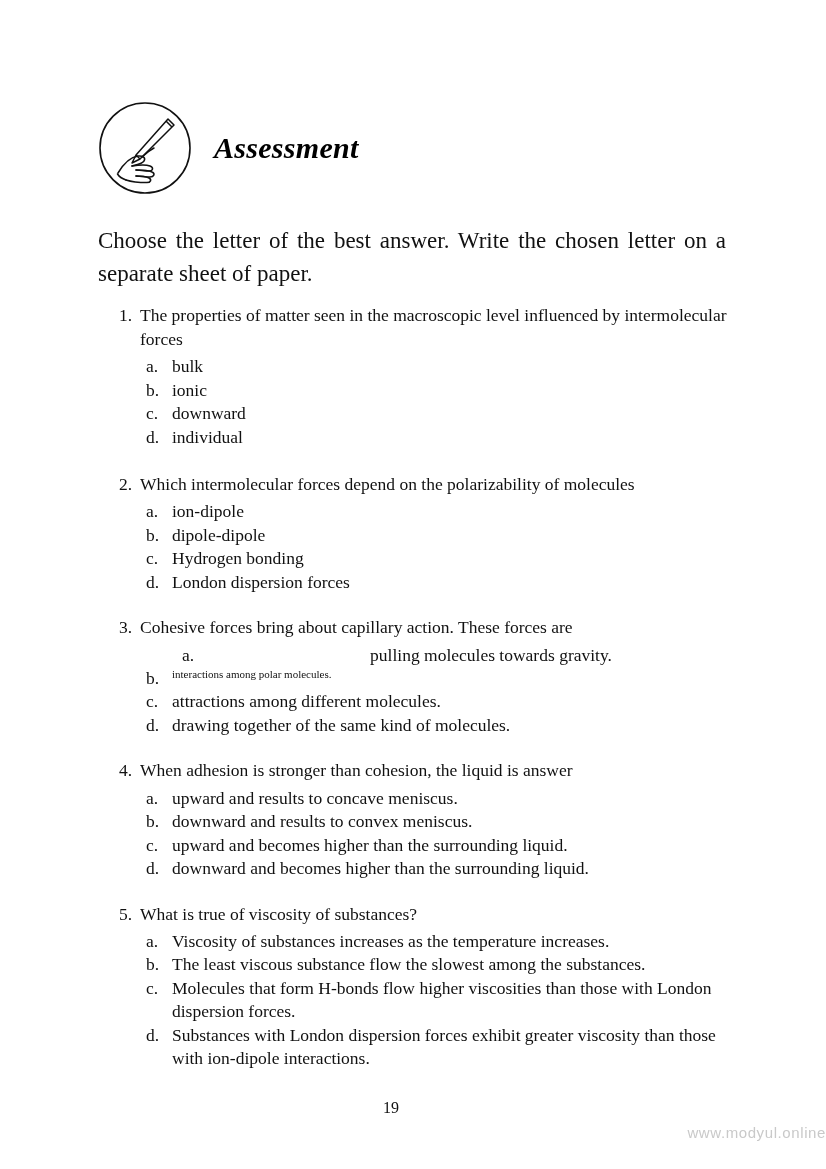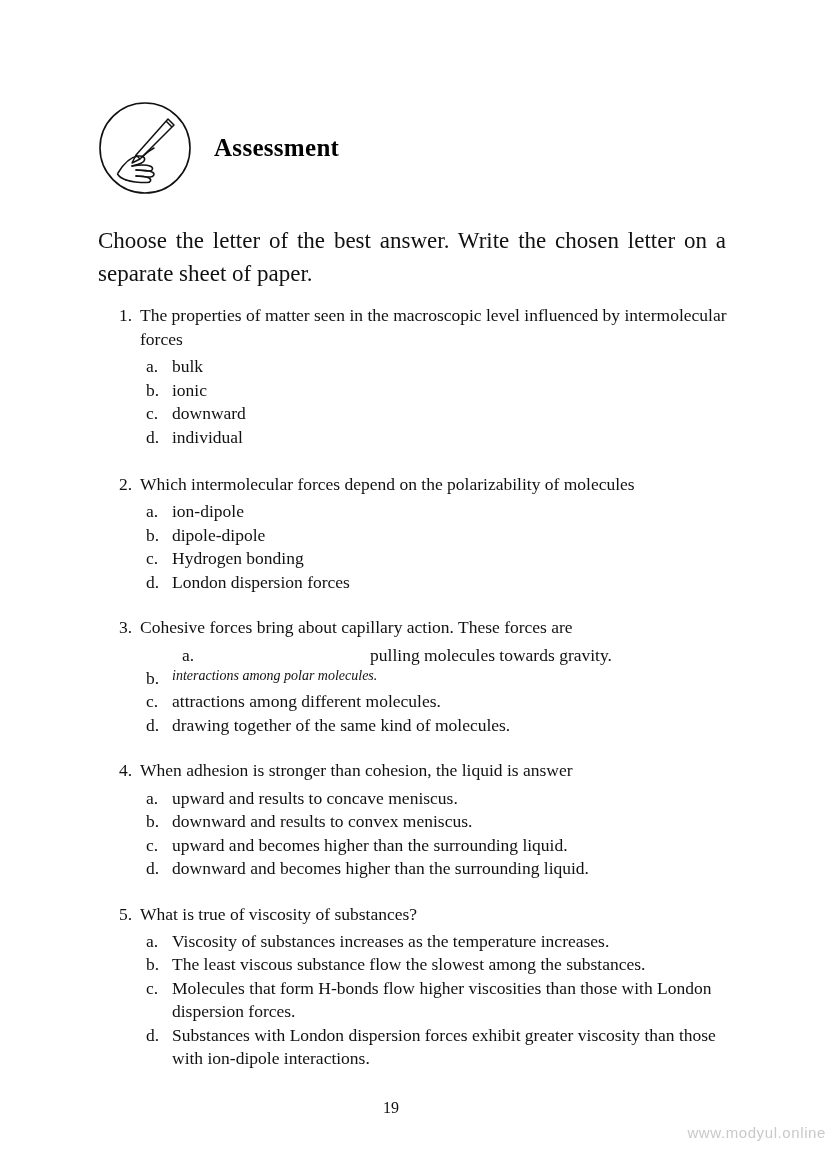--- a/index.html
+++ b/index.html
@@ -36,22 +36,23 @@
     height: 106px;
   }
   .badge-icon {
     width: 94px;
     height: 94px;
     flex: 0 0 94px;
   }
   .badge-icon svg { display: block; }
   .assessment-title {
     font-family: "Liberation Serif", serif;
+    font-style: italic;
     font-weight: bold;
-    font-size: 25px;
+    font-size: 30px;
     letter-spacing: 0.3px;
     color: #000000;
   }
 
   
   .instructions {
     margin-top: 24px;
     font-size: 23px;
     line-height: 1.42;
     text-align: justify;
@@ -98,21 +99,21 @@
     flex: 1 1 auto;
   }
 
   
   .q-block { margin-bottom: 22px; }
   .q-block.first { margin-bottom: 24px; }
 
   
   .choice.odd-a .choice-letter { flex: 0 0 62px; width: 62px; padding-left: 36px; }
   .choice.odd-a .choice-text { padding-left: 10px; text-align: center; }
-  .choice.small-text .choice-text { font-size: 14px; font-style: italic; }
+  .choice.small-text .choice-text { font-size: 11px; }
 
   
   .page-number {
     position: absolute;
     left: 0;
     top: 1099px;
     width: 782px;
     text-align: center;
     font-size: 16px;
     color: #111111;

